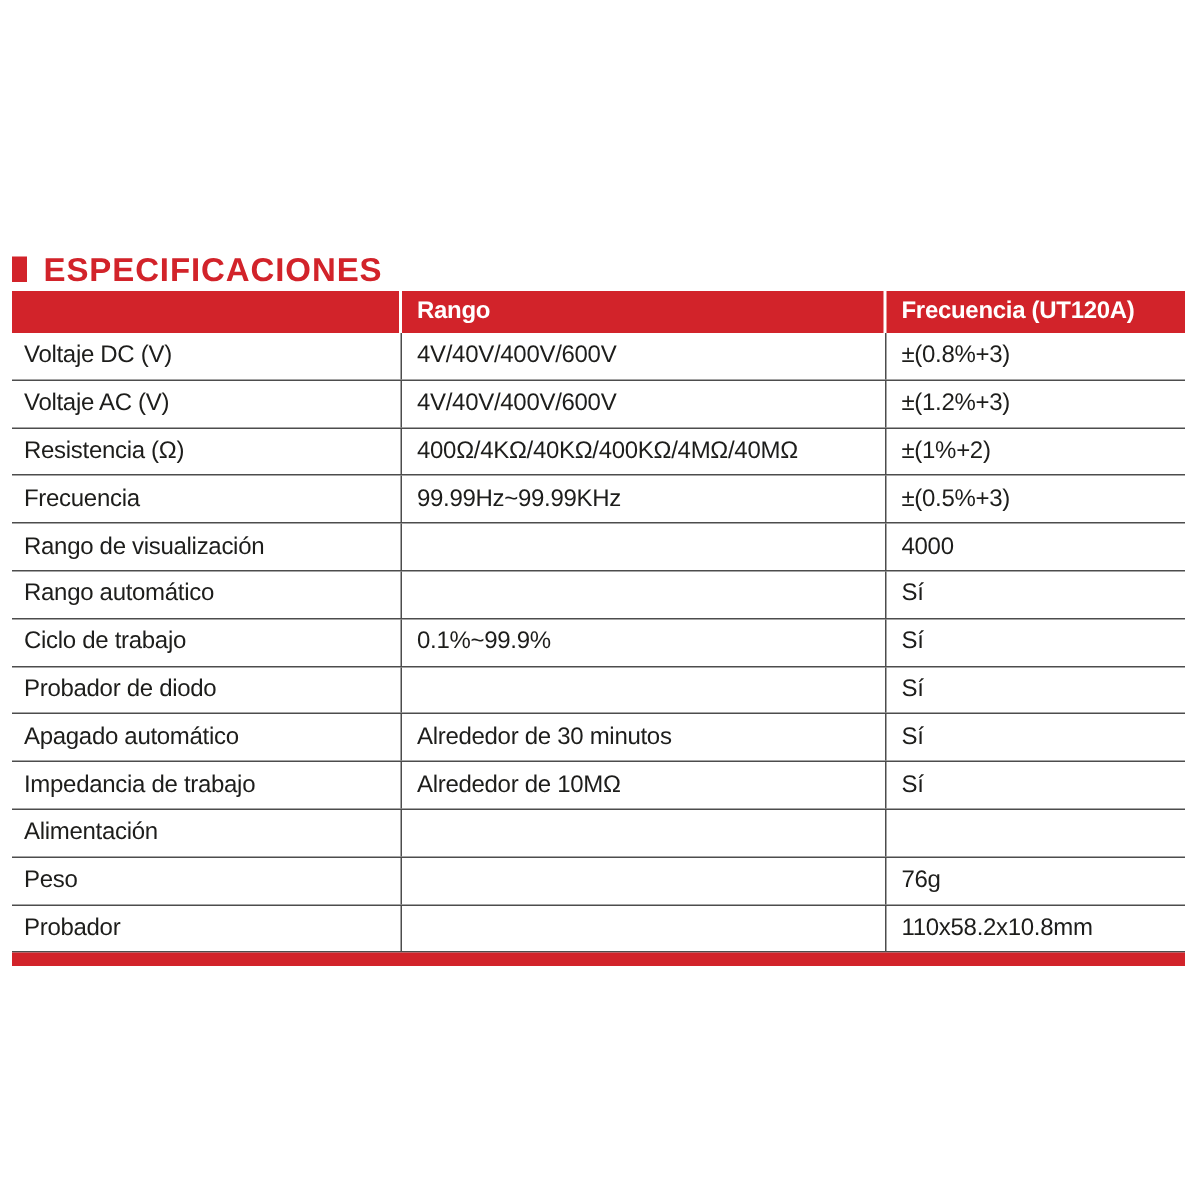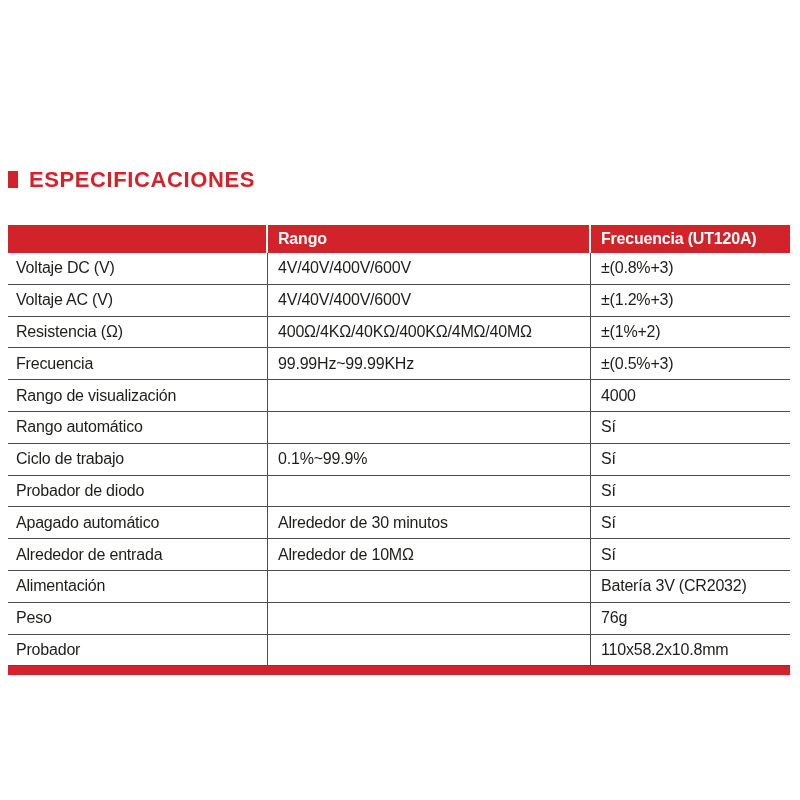--- a/index.html
+++ b/index.html
@@ -41,21 +41,20 @@
     letter-spacing: 0.6px;
     white-space: nowrap;
     line-height: 1;
     padding-top: 1px;
   }
   .spec-table {
     position: absolute;
     left: 8px;
     top: 194px;
     width: 782px;
-    margin-top: 31px;
   }
   .thead {
     display: flex;
     height: 28px;
     background: var(--accent);
     color: #ffffff;
     font-weight: bold;
     font-size: 16px;
     letter-spacing: -0.2px;
   }
@@ -150,28 +149,27 @@
       <div class="c c1">Probador de diodo</div>
       <div class="c c2"></div>
       <div class="c c3">Sí</div>
     </div>
     <div class="row">
       <div class="c c1">Apagado automático</div>
       <div class="c c2">Alrededor de 30 minutos</div>
       <div class="c c3">Sí</div>
     </div>
     <div class="row">
-      <div class="c c1">Alrededor de entrada</div>
+      <div class="c c1">Impedancia de trabajo</div>
       <div class="c c2">Alrededor de 10MΩ</div>
       <div class="c c3">Sí</div>
     </div>
     <div class="row">
       <div class="c c1">Alimentación</div>
       <div class="c c2"></div>
-      <div class="c c3">Batería 3V (CR2032)</div>
     </div>
     <div class="row">
       <div class="c c1">Peso</div>
       <div class="c c2"></div>
       <div class="c c3">76g</div>
     </div>
     <div class="row">
       <div class="c c1">Probador</div>
       <div class="c c2"></div>
       <div class="c c3">110x58.2x10.8mm</div>

